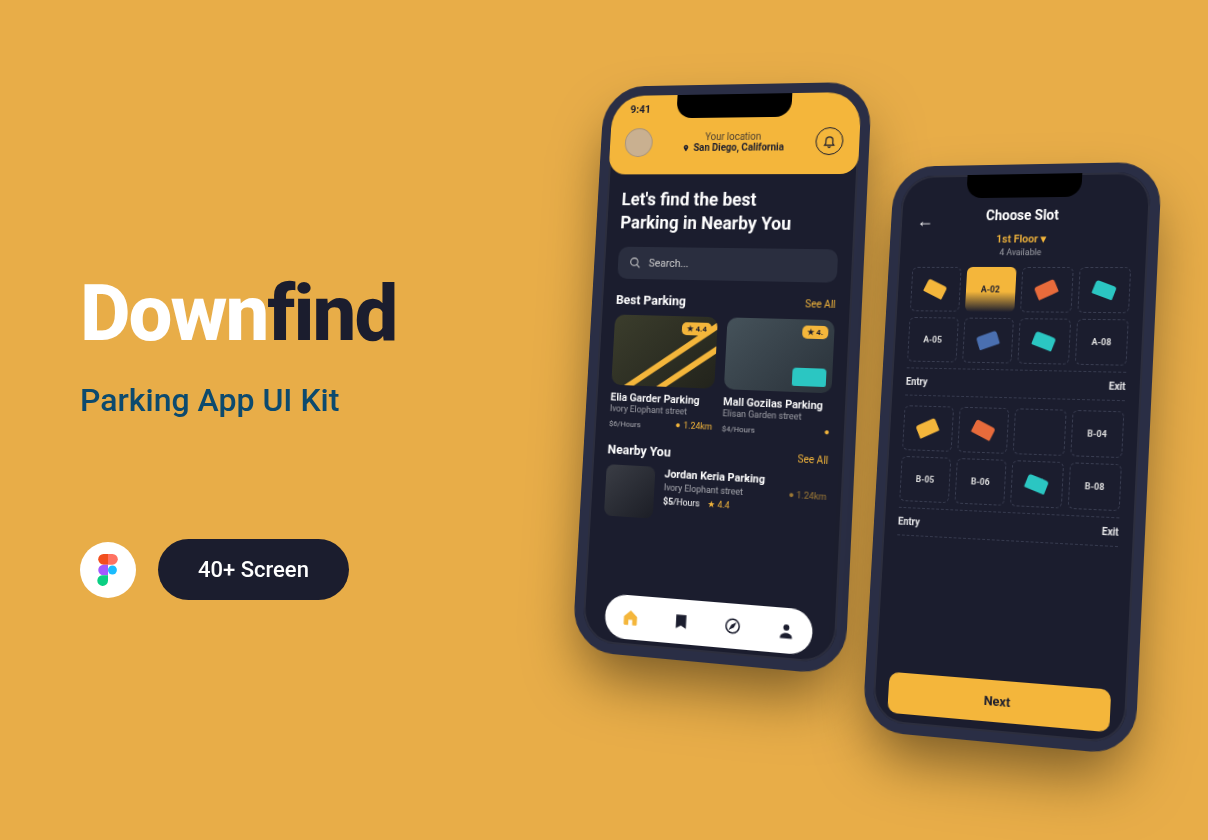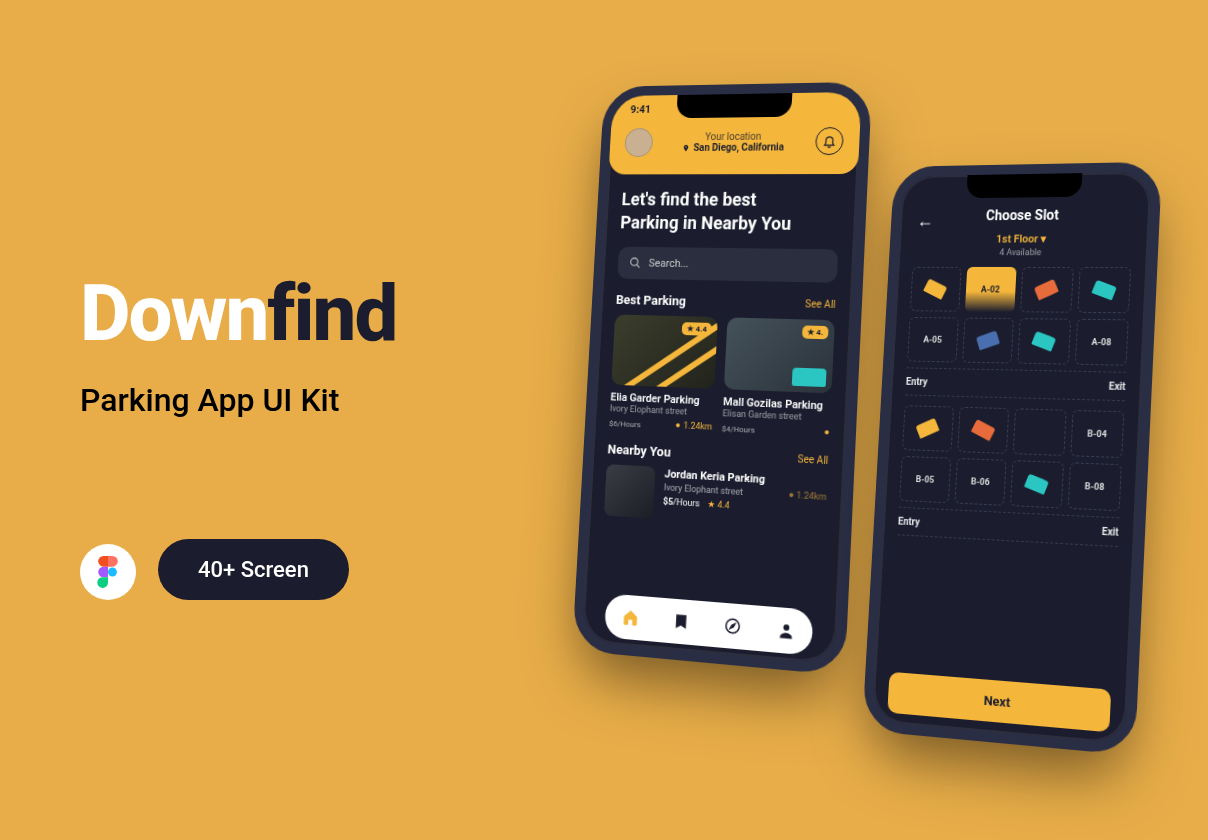--- a/index.html
+++ b/index.html
@@ -7,22 +7,22 @@
     width:1208px; height:840px; overflow:hidden;
     background:#E8AD48;
     font-family:-apple-system,BlinkMacSystemFont,"Segoe UI",Roboto,sans-serif;
     position:relative;
   }
   
   .left-block { position:absolute; left:80px; top:275px; }
   .logo-title { font-size:78px; font-weight:800; letter-spacing:-2px; line-height:1; }
   .logo-white { color:#fff; }
   .logo-dark  { color:#1B1D2E; }
-  .subtitle   { margin-top:28px; font-size:32px; font-weight:500; color:#000000; }
-  .cta-row    { margin-top:120px; display:flex; align-items:flex-end; gap:22px; }
+  .subtitle   { margin-top:28px; font-size:32px; font-weight:500; color:#0c4a6e; }
+  .cta-row    { margin-top:120px; display:flex; align-items:center; gap:22px; }
   .figma-badge {
     width:56px; height:56px; border-radius:50%; background:#fff;
     display:flex; align-items:center; justify-content:center;
   }
   .figma-badge svg { width:22px; height:32px; }
   .screen-pill {
     background:#1B1D2E; color:#fff; font-size:22px; font-weight:500;
     padding:18px 40px; border-radius:999px;
   }
 

